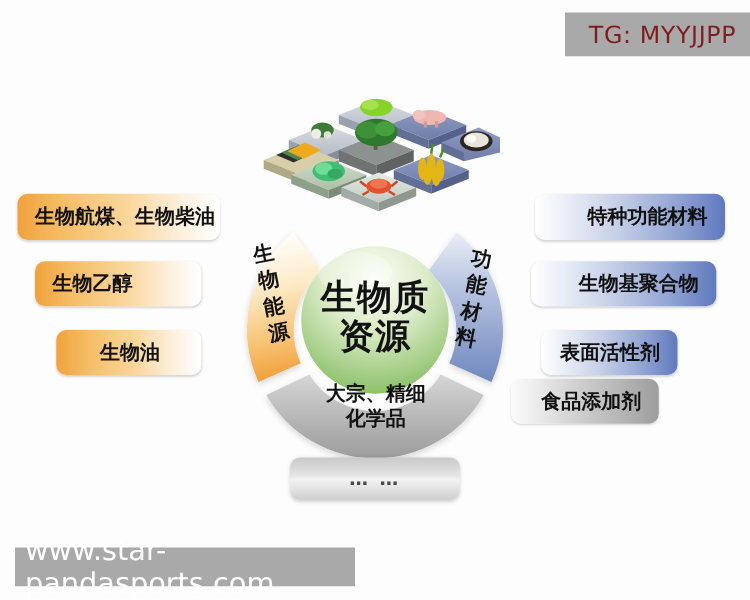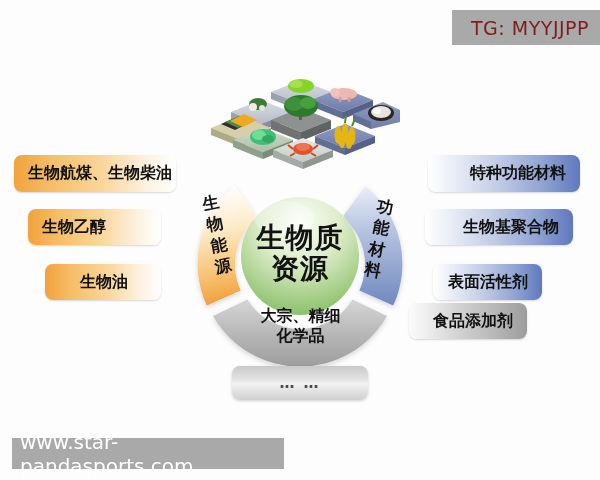--- a/index.html
+++ b/index.html
@@ -38,21 +38,21 @@
     justify-content: center;
   }
   .wm-bottom {
     position: absolute;
     left: 12px;
     top: 438px;
     width: 272px;
     height: 31px;
     background: #a9a9a9;
     color: #ffffff;
-    font-size: 20px;
+    font-size: 23px;
     display: flex;
     align-items: center;
     padding-left: 8px;
     box-sizing: border-box;
   }
 
   
   .tiles {
     position: absolute;
     left: 205px;

